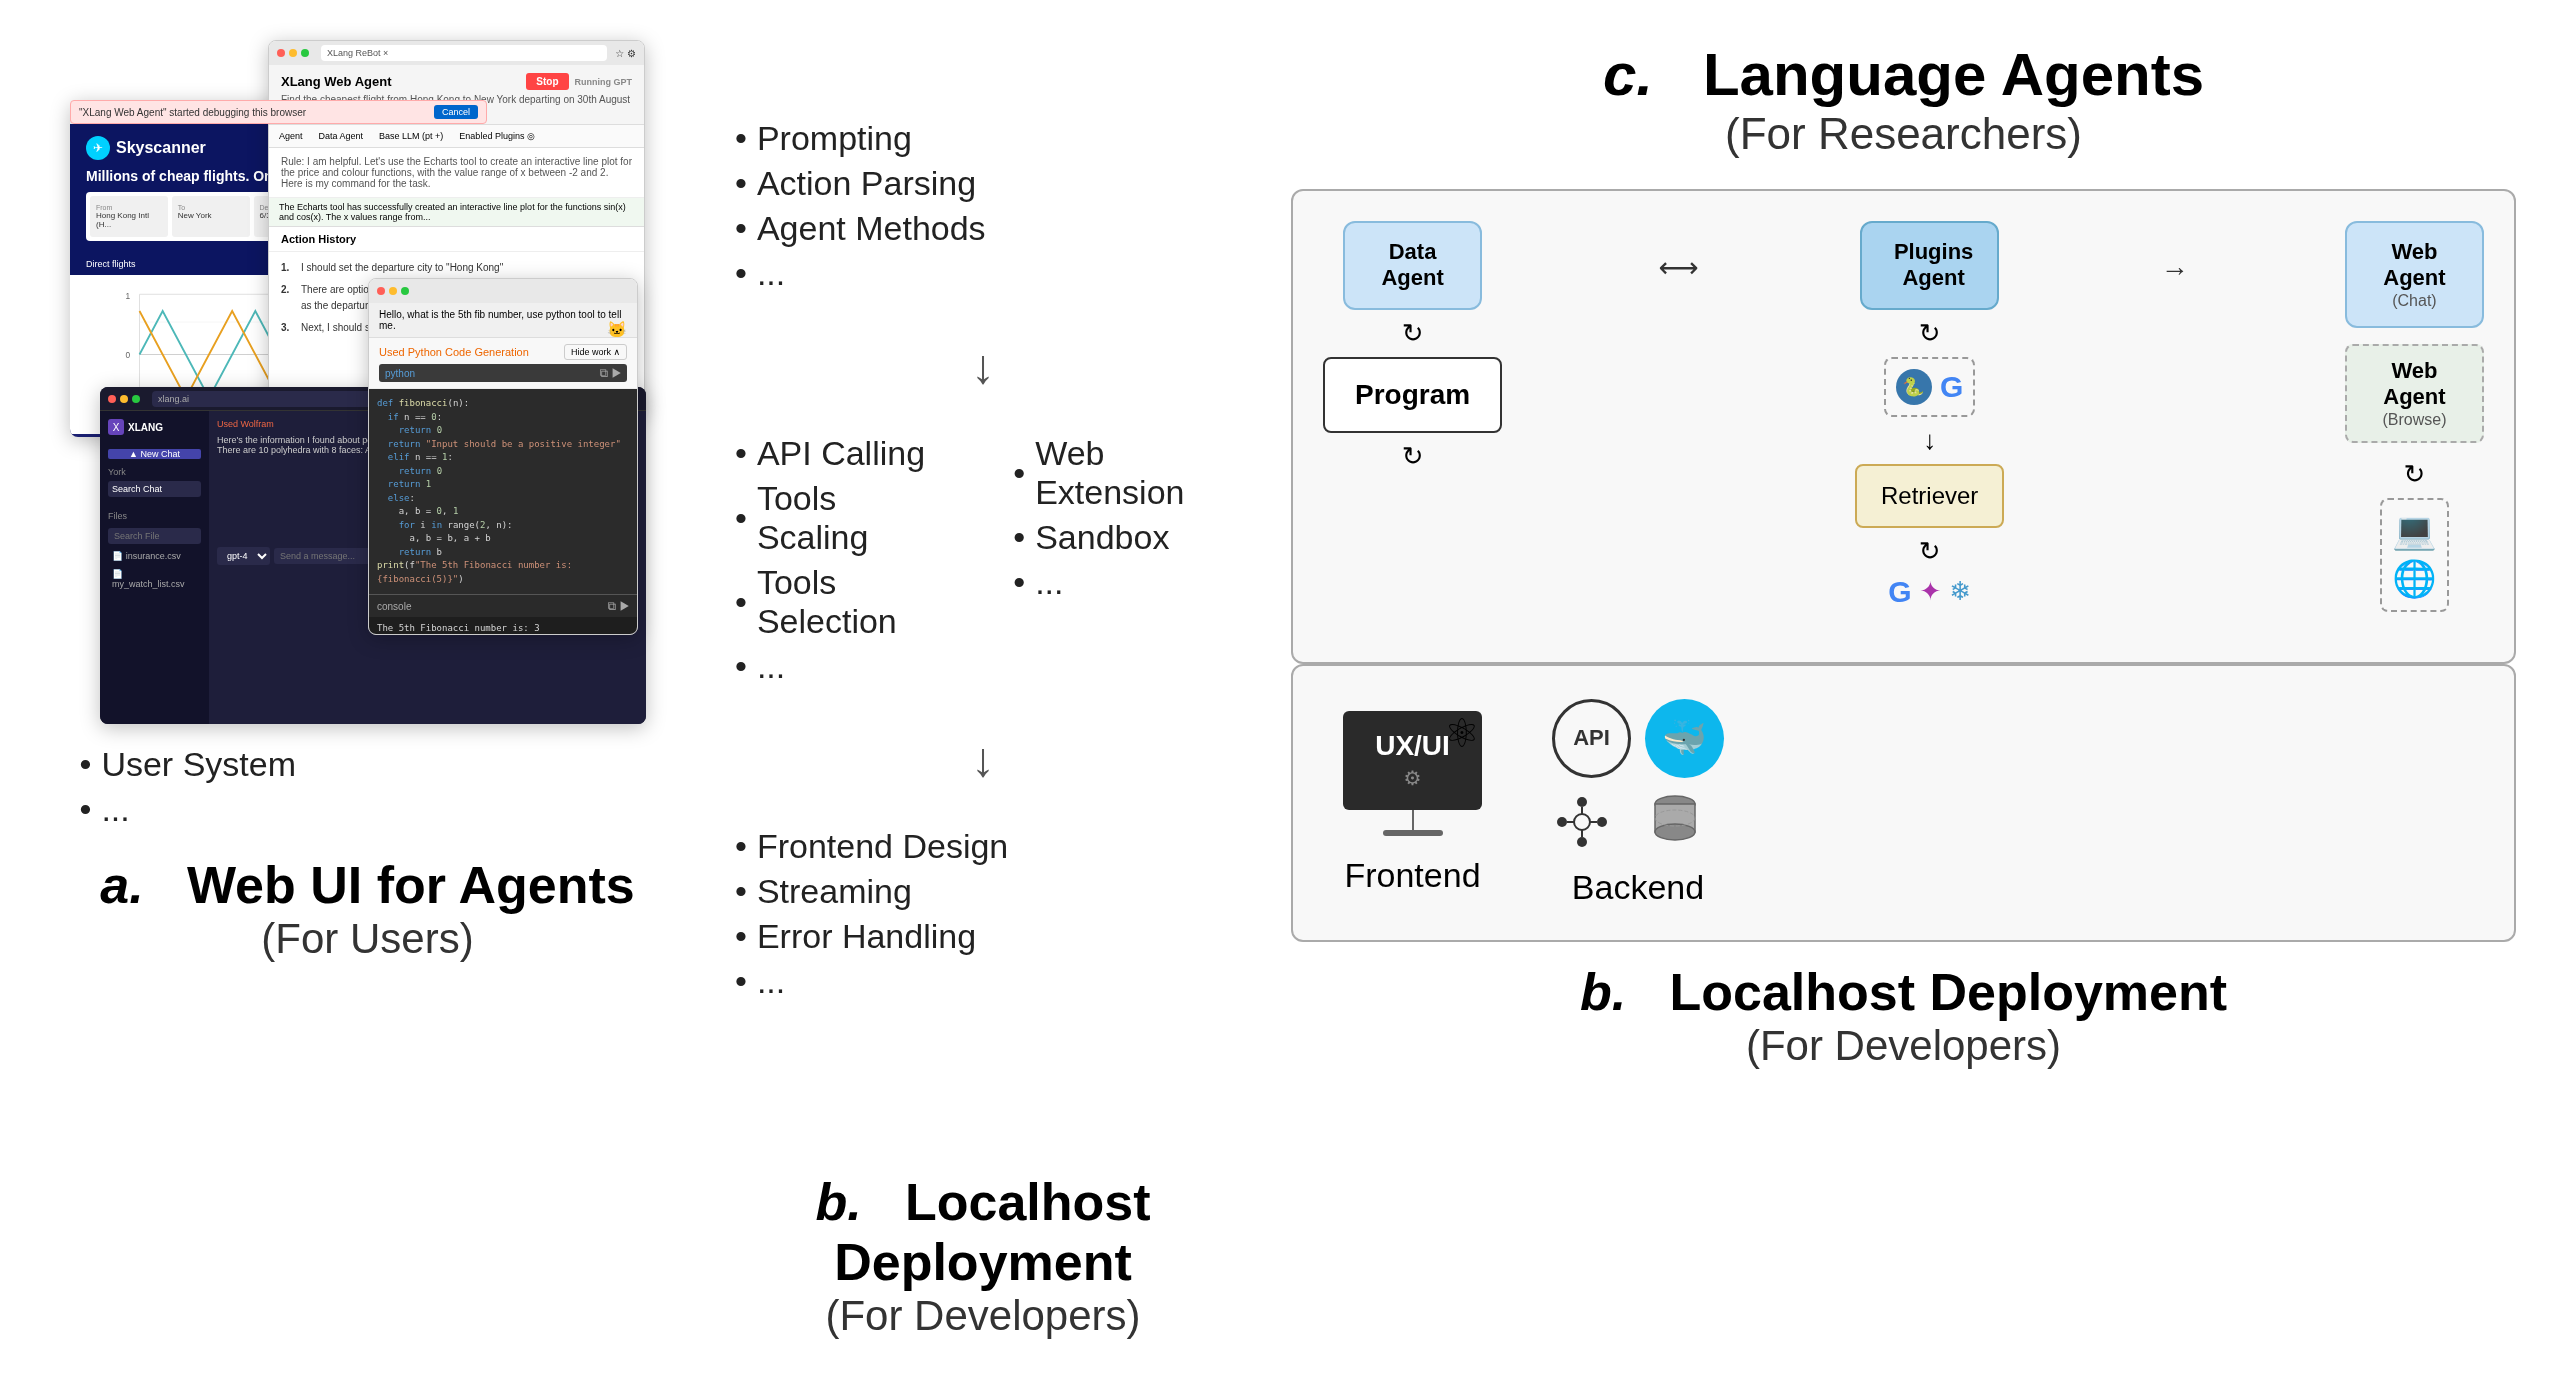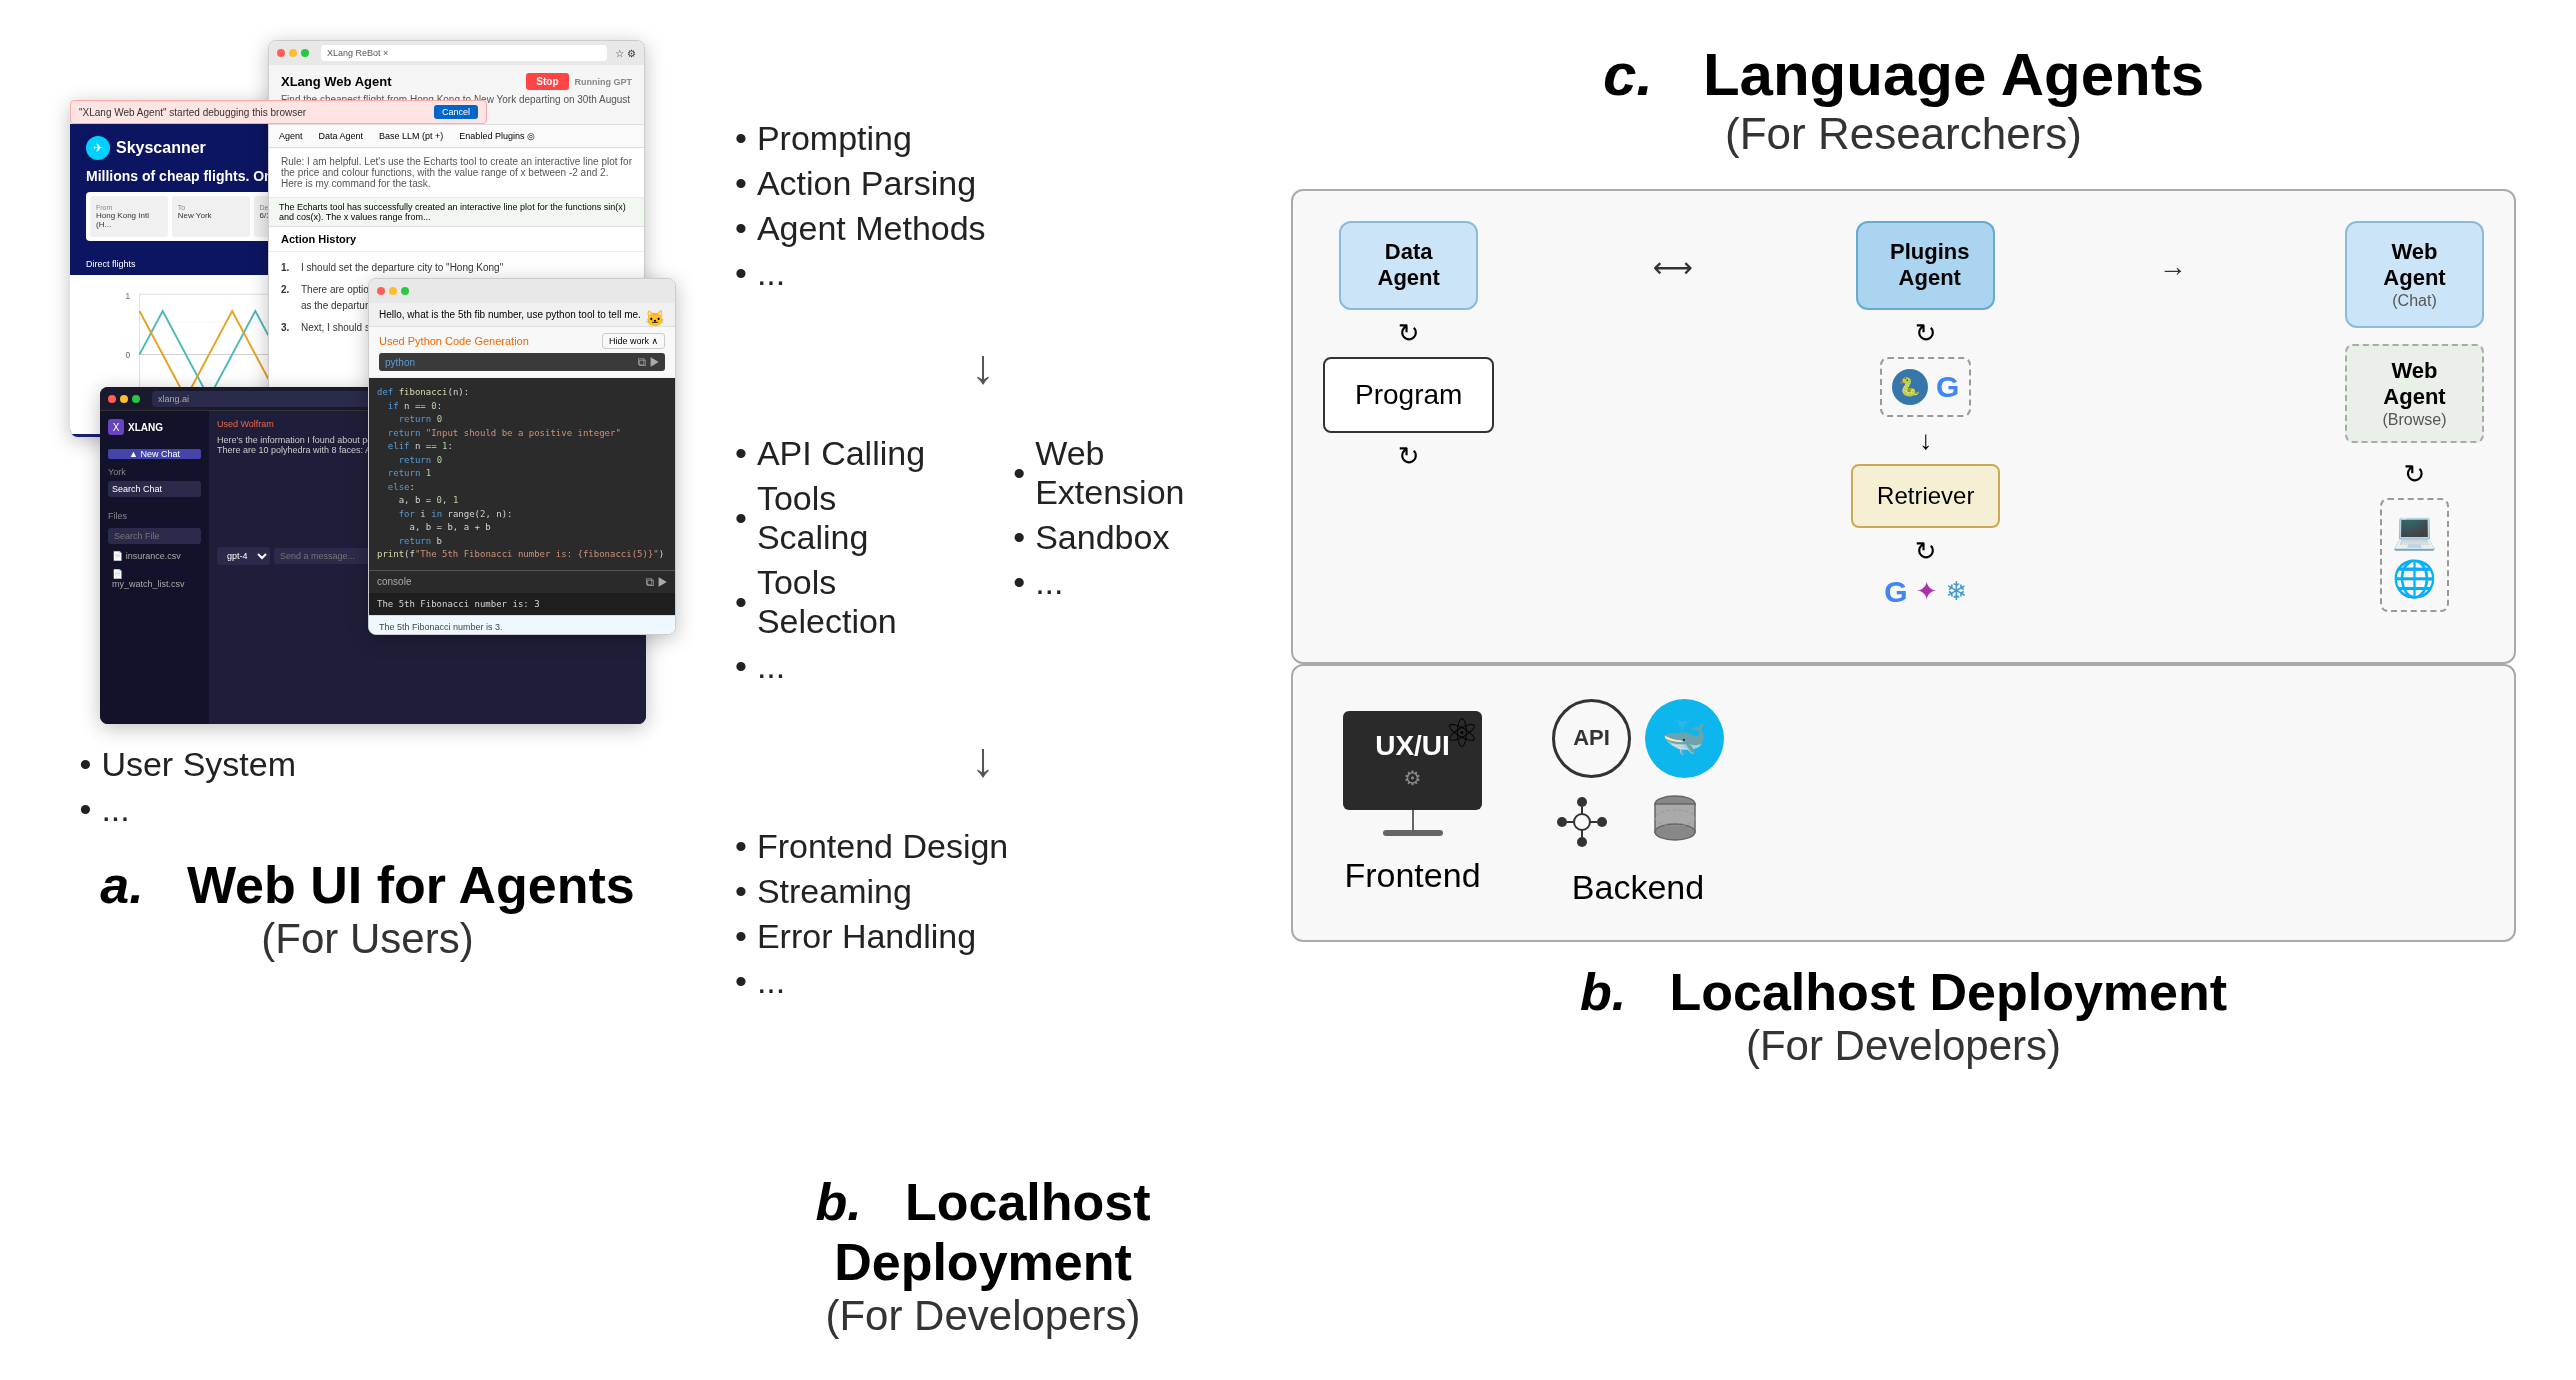--- a/index.html
+++ b/index.html
@@ -320,21 +320,21 @@
       border: none;
       border-radius: 3px;
       padding: 3px 6px;
       font-size: 9px;
     }
 
     
     .browser-window.python-chat {
       top: 238px;
       left: 298px;
-      width: 308px;
+      width: 270px;
       height: 357px;
       background: white;
       border: 1px solid #ccc;
       z-index: 5;
     }
 
     .python-code-block {
       background: #2b2b2b;
       padding: 8px;
       font-family: monospace;
@@ -420,21 +420,21 @@
       color: #555;
     }
 
     .program-box {
       border: 2px solid #333;
       border-radius: 8px;
       background: white;
       padding: 20px 30px;
       text-align: center;
       font-size: 28px;
-      font-weight: normal;
+      font-weight: bold;
     }
 
     .retriever-box {
       background: #f5f0d4;
       border: 2px solid #ccaa55;
       border-radius: 8px;
       padding: 16px 24px;
       text-align: center;
       font-size: 24px;
     }

